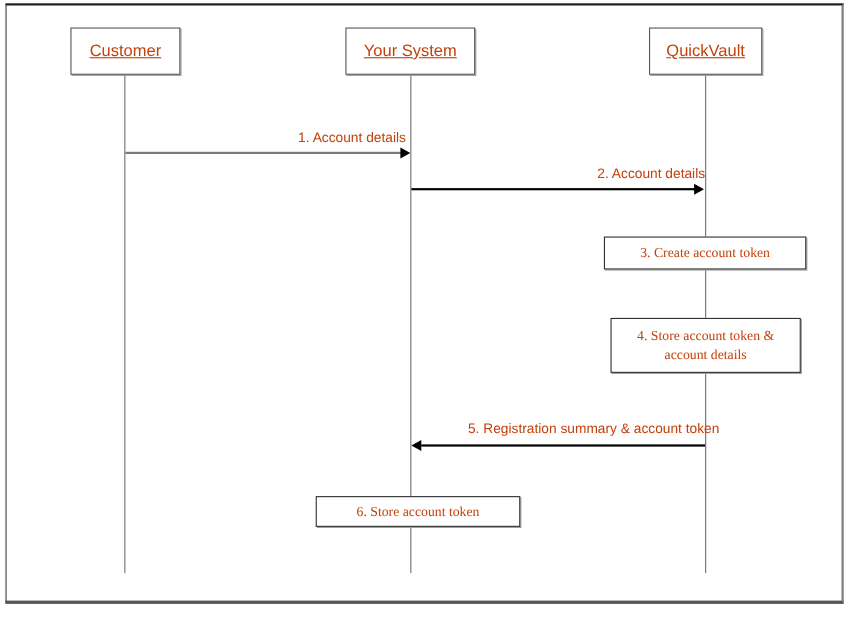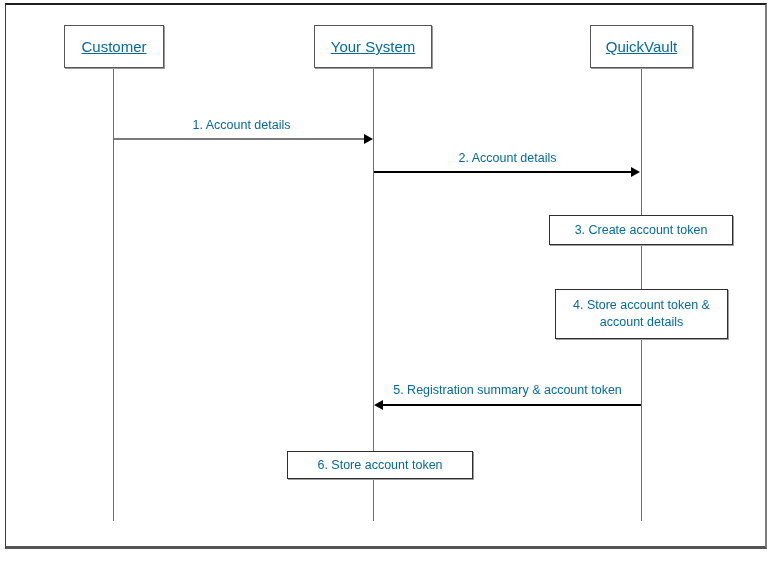--- a/index.html
+++ b/index.html
@@ -1,21 +1,21 @@
 <!DOCTYPE html>
 <html><head>
 <meta charset="utf-8">
 <style>
   html,body{margin:0;padding:0;background:#ffffff;}
   #canvas{
     position:relative;
     width:775px;height:562px;
     background:#ffffff;
     font-family:"Liberation Sans", sans-serif;
-    color:#0369a1;
+    color:#c2410c;
     overflow:hidden;
   }
   
   .frame{
     position:absolute;left:5px;top:3px;width:762px;height:546px;
     background:#ffffff;
     border-top:2px solid #1f1f1f;
     border-left:1px solid #3f3f3f;
     border-right:2px solid #7d7d7d;
     border-bottom:3px solid #555555;
@@ -40,28 +40,29 @@
     position:absolute;
     background:#ffffff;
     border:1px solid #2e2e2e;
     box-shadow:1px 1px 0 #9e9e9e;
     display:flex;align-items:center;justify-content:center;
     text-align:center;
     font-size:12.5px;
     line-height:1.35;
     box-sizing:border-box;
     z-index:3;
+    font-family:Liberation Serif, serif;
   }
   .msg-line{
     position:absolute;height:2px;z-index:2;
   }
   .msg-label{
     position:absolute;
     font-size:12.5px;
-    text-align:center;
+    text-align:right;
     white-space:nowrap;
     z-index:2;
     background:transparent;
   }
   .arrow-right{
     position:absolute;width:0;height:0;z-index:2;
     border-top:5px solid transparent;
     border-bottom:5px solid transparent;
     border-left:9px solid #000;
   }

